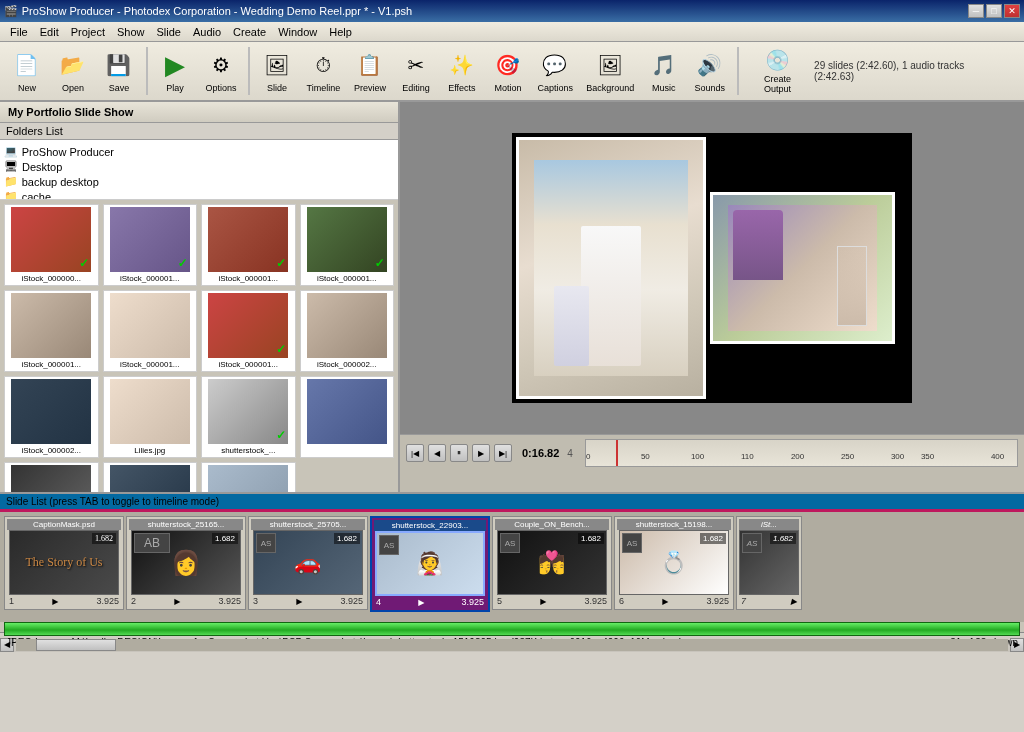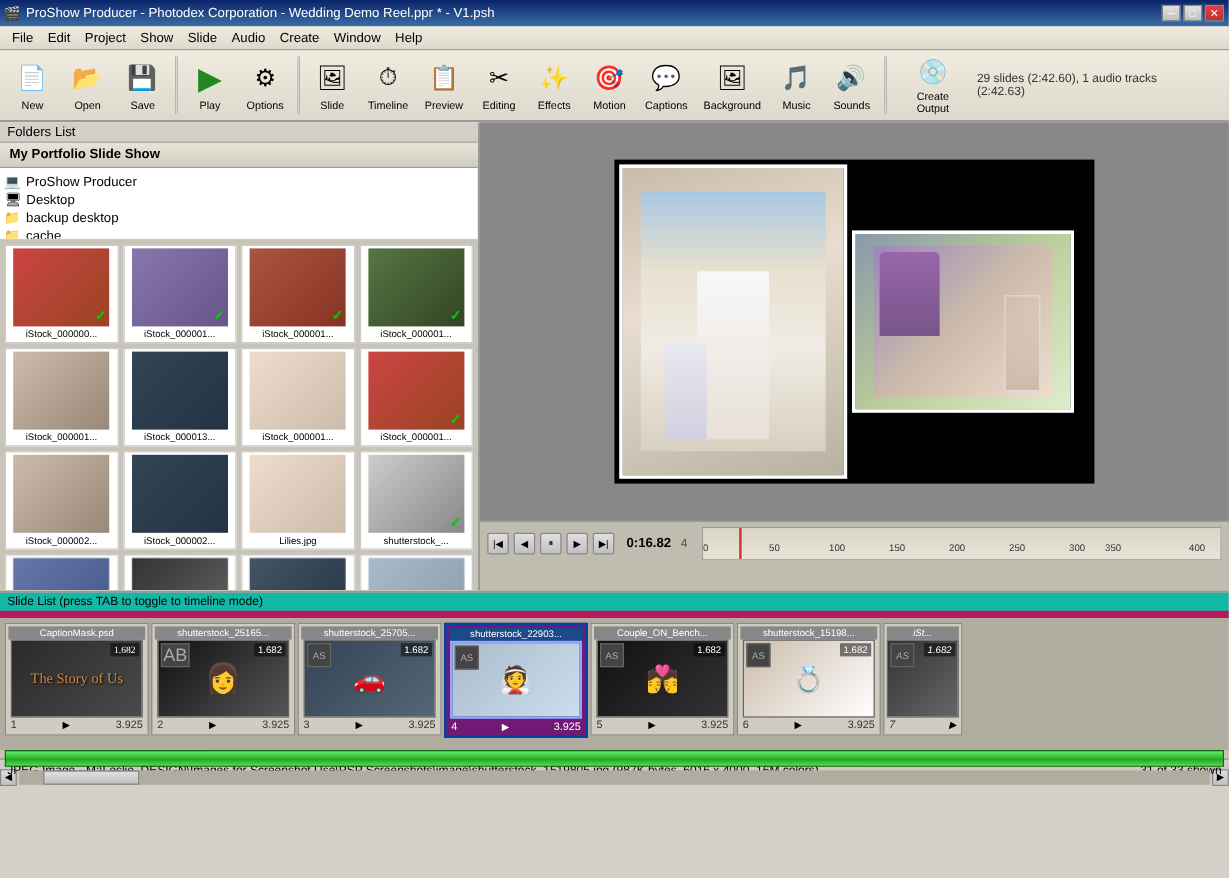--- a/index.html
+++ b/index.html
@@ -47,21 +47,21 @@
     .preview-photo { background: #555; border: 3px solid #fff; }
     #preview-controls { height: 58px; background: #c0bcb0; border-top: 1px solid #999; }
     #playback-bar { display: flex; align-items: center; gap: 4px; padding: 4px 6px; }
     .play-btn { width: 18px; height: 18px; background: linear-gradient(to bottom, #e0e0e0, #c0c0c0); border: 1px solid #888; display: flex; align-items: center; justify-content: center; font-size: 8px; cursor: pointer; border-radius: 2px; }
     #timeline-ruler { height: 28px; background: #e8e4d8; border: 1px solid #999; flex: 1; position: relative; overflow: hidden; }
     #cd-bar { display: flex; align-items: center; gap: 4px; padding: 2px 6px; font-size: 10px; }
     #audio-track { flex: 1; height: 12px; background: linear-gradient(to right, #4a4, #4a4); border: 1px solid #666; border-radius: 2px; }
 
     
     #slide-list-area { background: #c8c4b8; border-top: 2px solid #999; height: 140px; }
-    #slide-list-header { background: #14b8a6; padding: 2px 6px; font-size: 10px; border-bottom: 6px solid #be185d; }
+    #slide-list-header { background: #0369a1; padding: 2px 6px; font-size: 10px; border-bottom: 3px solid #be185d; }
     #slide-strip { display: flex; overflow-x: auto; padding: 4px; gap: 2px; height: 110px; align-items: flex-start; background: #b0acA0; }
     .slide-item { display: flex; flex-direction: column; align-items: center; min-width: 120px; max-width: 130px; background: #d0ccc0; border: 1px solid #888; cursor: pointer; padding: 2px; position: relative; }
     .slide-item.selected { background: #316ac5; border-color: #004; }
     .slide-item.selected .slide-thumb { border-color: #88aaff; }
     .slide-filename { font-size: 8px; color: #000; text-align: center; width: 100%; overflow: hidden; text-overflow: ellipsis; white-space: nowrap; background: #888; color: #fff; padding: 1px 2px; }
     .slide-item.selected .slide-filename { background: #316ac5; }
     .slide-thumb { width: 110px; height: 65px; background: #555; border: 1px solid #666; display: flex; align-items: center; justify-content: center; color: #ccc; font-size: 20px; position: relative; }
     .slide-badge { position: absolute; top: 2px; right: 2px; background: rgba(0,0,0,0.5); color: #fff; font-size: 8px; padding: 1px 3px; }
     .slide-number { font-size: 9px; color: #333; }
     .slide-duration { font-size: 9px; color: #333; }
@@ -192,24 +192,24 @@
   <div class="toolbar-btn" style="min-width:60px;">
     <div class="toolbar-icon">💿</div>
     <div class="toolbar-label">Create Output</div>
   </div>
   <div style="margin-left:auto; margin-right:15px; font-size:10px; color:#333;">29 slides (2:42.60), 1 audio tracks (2:42.63)</div>
 </div>
 
 <div id="main">
 
   <div id="file-panel">
-    <div id="folders-label">Folders List</div>
     <div id="portfolio-header">
       <span>My Portfolio Slide Show</span>
     </div>
+    <div id="folders-label">Folders List</div>
     <div id="folder-tree">
       <div class="folder-item">
         <span>💻</span>
         <span>ProShow Producer</span>
       </div>
       <div class="folder-item indent">
         <span>🖥</span>
         <span>Desktop</span>
       </div>
       <div class="folder-item indent2">
@@ -244,26 +244,20 @@
       <div class="grid-thumb thumb-green">
         <span class="check-mark">✓</span>
       </div>
       <div class="grid-label">iStock_000001...</div>
     </div>
         <div class="grid-item">
       <div class="grid-thumb thumb-bride">
         
       </div>
       <div class="grid-label">iStock_000001...</div>
-    </div>
-        <div class="grid-item">
-      <div class="grid-thumb thumb-couple">
-        
-      </div>
-      <div class="grid-label">iStock_000013...</div>
     </div>
         <div class="grid-item">
       <div class="grid-thumb thumb-lilies">
         
       </div>
       <div class="grid-label">iStock_000001...</div>
     </div>
         <div class="grid-item">
       <div class="grid-thumb thumb-red">
         <span class="check-mark">✓</span>
@@ -349,21 +343,21 @@
         <div class="play-btn">▶</div>
         <div class="play-btn">▶|</div>
         <div style="margin-left:6px; font-size:11px; font-weight:bold;">0:16.82</div>
         <div style="margin-left:4px; font-size:10px; color:#555;">4</div>
         <div id="timeline-ruler" style="margin-left:8px; flex:1; position:relative; background:#e8e4d8;">
           <div style="position:absolute; top:0; left:0; right:0; height:100%; background:linear-gradient(to bottom, #d8d4c8, #e8e4d8);"></div>
           <div style="position:absolute; top:0; left:30px; width:2px; height:100%; background:#cc3333;"></div>
           <div style="position:absolute; top:12px; font-size:8px; color:#333; left:0;">0</div>
           <div style="position:absolute; top:12px; font-size:8px; color:#333; left:55px;">50</div>
           <div style="position:absolute; top:12px; font-size:8px; color:#333; left:105px;">100</div>
-          <div style="position:absolute; top:12px; font-size:8px; color:#333; left:155px;">150</div>
+          <div style="position:absolute; top:12px; font-size:8px; color:#333; left:155px;">110</div>
           <div style="position:absolute; top:12px; font-size:8px; color:#333; left:205px;">200</div>
           <div style="position:absolute; top:12px; font-size:8px; color:#333; left:255px;">250</div>
           <div style="position:absolute; top:12px; font-size:8px; color:#333; left:305px;">300</div>
           <div style="position:absolute; top:12px; font-size:8px; color:#333; left:335px;">350</div>
           <div style="position:absolute; top:12px; font-size:8px; color:#333; left:405px;">400</div>
 
         </div>
       </div>
     </div>
   </div>
@@ -386,21 +380,21 @@
         <span style="font-size:8px;">▶</span>
         <span class="slide-duration">3.925</span>
       </div>
     </div>
 
     <div class="slide-item">
       <div class="slide-filename">shutterstock_25165...</div>
       <div class="slide-thumb" style="width:110px; height:65px; background:linear-gradient(135deg, #111, #555); display:flex; align-items:center; justify-content:center; position:relative;">
         <span style="font-size:24px; color:#999;">👩</span>
         <div class="slide-badge">1.682</div>
-        <div style="position:absolute; top:2px; left:2px; width:24px; height:20px; background:#444; border:1px solid #666; display:flex; align-items:center; justify-content:center; font-size:15px; color:#aaa;">AB</div>
+        <div style="position:absolute; top:2px; left:2px; width:36px; height:20px; background:#444; border:1px solid #666; display:flex; align-items:center; justify-content:center; font-size:12px; color:#aaa;">AB</div>
       </div>
       <div class="slide-bottom">
         <span class="slide-number">2</span>
         <span style="font-size:8px;">▶</span>
         <span class="slide-duration">3.925</span>
       </div>
     </div>
 
     <div class="slide-item">
       <div class="slide-filename">shutterstock_25705...</div>

